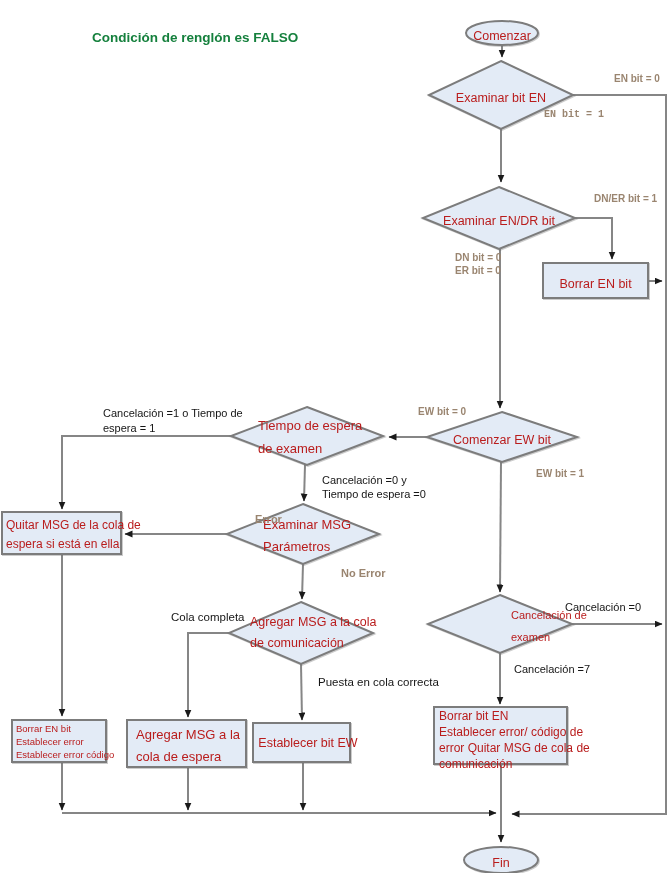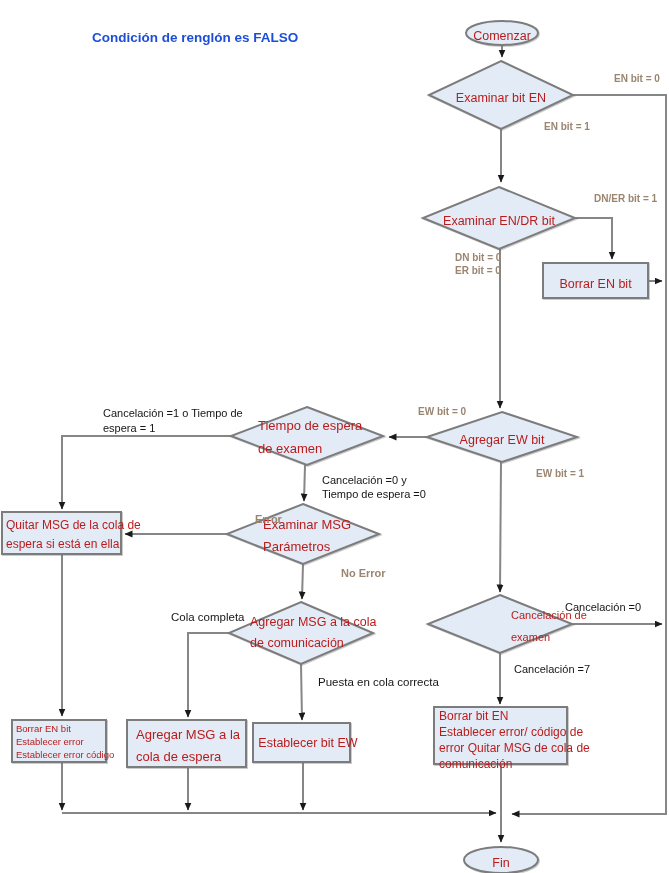--- a/index.html
+++ b/index.html
@@ -6,21 +6,21 @@
   #stage{
     position:relative;width:669px;height:873px;background:#ffffff;
     font-family:"Liberation Sans", sans-serif;color:#1a1a1a;overflow:hidden;
   }
   #wires{position:absolute;left:0;top:0;width:669px;height:873px;}
   .lbl{position:absolute;white-space:pre-line;line-height:20px;}
   .node-label{font-size:12.5px;color:#b91c1c;}
   .center{text-align:center;}
   .bitlbl{font-size:10px;font-weight:700;color:#9a8570;line-height:13px;padding-left:28px;}
   .condlbl{font-size:11px;color:#151515;line-height:15px;}
-  #title{position:absolute;left:92px;top:30px;font-size:13.5px;font-weight:700;color:#1d4ed8;}
+  #title{position:absolute;left:92px;top:30px;font-size:13.5px;font-weight:700;color:#15803d;}
 </style>
 </head>
 <body>
 
 <div id="stage">
 
   <div id="title">Condición de renglón es FALSO</div>
 
   <svg id="wires" width="669" height="873" viewBox="0 0 669 873">
     <defs>
@@ -70,21 +70,21 @@
       <rect x="253" y="723" width="97" height="39"></rect>
       <rect x="434" y="707" width="133" height="57"></rect>
       <ellipse cx="501" cy="860" rx="37" ry="13"></ellipse>
     </g>
   </svg>
 
   <div class="lbl node-label center" style="left:466px;top:26px;width:72px;">Comenzar</div>
   <div class="lbl node-label center" style="left:429px;top:88px;width:144px;">Examinar bit EN</div>
   <div class="lbl node-label center" style="left:423px;top:211px;width:152px;">Examinar EN/DR bit</div>
   <div class="lbl node-label center" style="left:543px;top:274px;width:105px;">Borrar EN bit</div>
-  <div class="lbl node-label center" style="left:427px;top:430px;width:150px;">Agregar EW bit</div>
+  <div class="lbl node-label center" style="left:427px;top:430px;width:150px;">Comenzar EW bit</div>
   <div class="lbl node-label" style="left:258px;top:414px;font-size:13px;line-height:23px;">Tiempo de espera
 de examen</div>
   <div class="lbl node-label" style="left:263px;top:514px;font-size:13px;line-height:22px;">Examinar MSG
 Parámetros</div>
   <div class="lbl node-label" style="left:6px;top:516px;font-size:12px;line-height:19px;">Quitar MSG de la cola de
 espera si está en ella</div>
   <div class="lbl node-label" style="left:250px;top:612px;font-size:12.5px;line-height:21px;">Agregar MSG a la cola
 de comunicación</div>
   <div class="lbl node-label" style="left:463px;top:604px;font-size:11px;line-height:22px;margin-left:48px;">Cancelación de
 examen</div>
@@ -94,21 +94,21 @@
   <div class="lbl node-label" style="left:136px;top:724px;font-size:13px;line-height:22px;">Agregar MSG a la
 cola de espera</div>
   <div class="lbl node-label center" style="left:253px;top:733px;width:110px;">Establecer bit EW</div>
   <div class="lbl node-label" style="left:439px;top:708px;font-size:12px;line-height:16px;">Borrar bit EN
 Establecer error/ código de
 error Quitar MSG de cola de
 comunicación</div>
   <div class="lbl node-label center" style="left:464px;top:853px;width:74px;">Fin</div>
 
   <div class="lbl bitlbl" style="left:586px;top:72px;">EN bit = 0</div>
-  <div class="lbl bitlbl" style="left:516px;top:120px;">EN bit = 1</div>
+  <div class="lbl bitlbl" style="left:516px;top:108px;font-family:Liberation Mono, monospace;">EN bit = 1</div>
   <div class="lbl bitlbl" style="left:566px;top:192px;">DN/ER bit = 1</div>
   <div class="lbl bitlbl" style="left:427px;top:251px;">DN bit = 0
 ER bit = 0</div>
   <div class="lbl bitlbl" style="left:390px;top:405px;">EW bit = 0</div>
   <div class="lbl bitlbl" style="left:508px;top:467px;">EW bit = 1</div>
   <div class="lbl condlbl" style="left:103px;top:406px;">Cancelación =1 o Tiempo de
 espera = 1</div>
   <div class="lbl condlbl" style="left:322px;top:473px;line-height:14px;">Cancelación =0 y
 Tiempo de espera =0</div>
   <div class="lbl bitlbl" style="left:183px;top:513px;font-size:11px;margin-left:44px;">Error</div>

